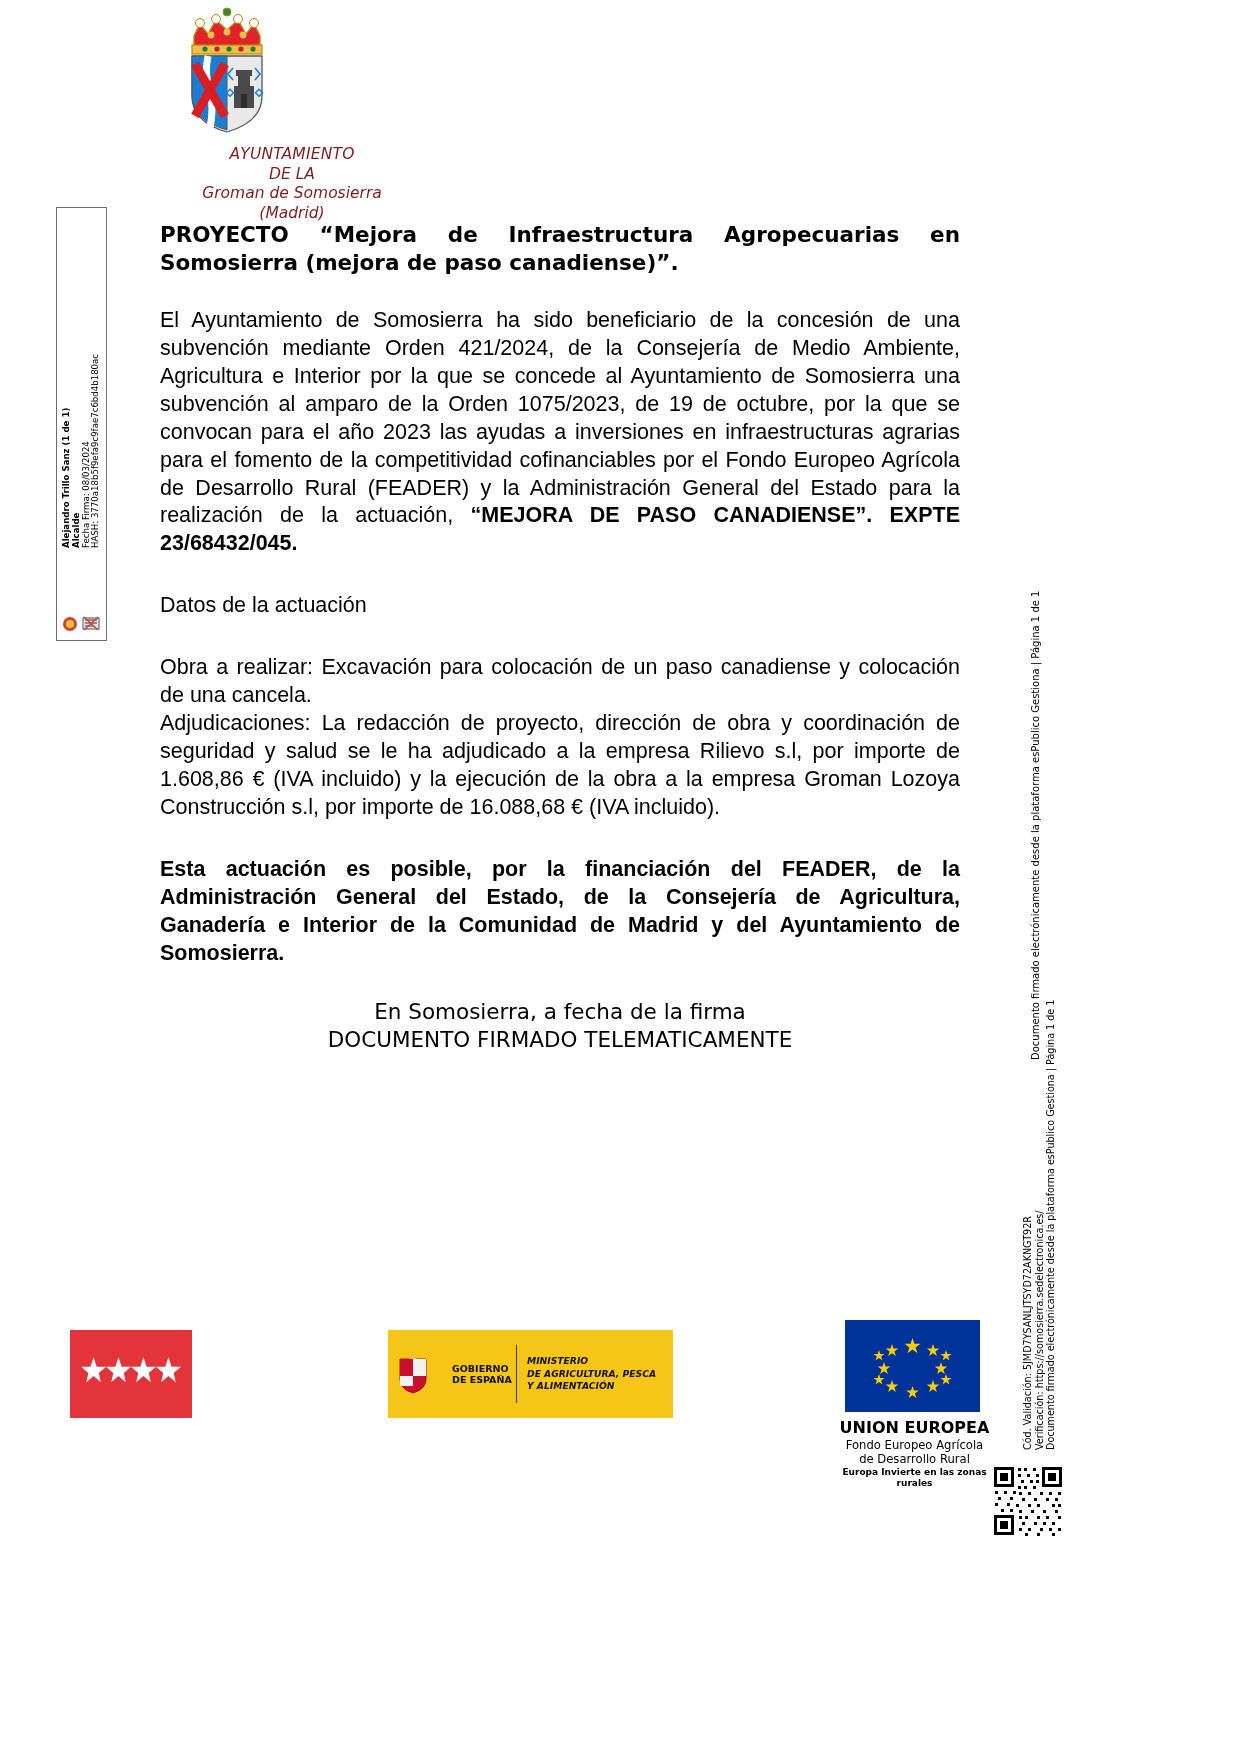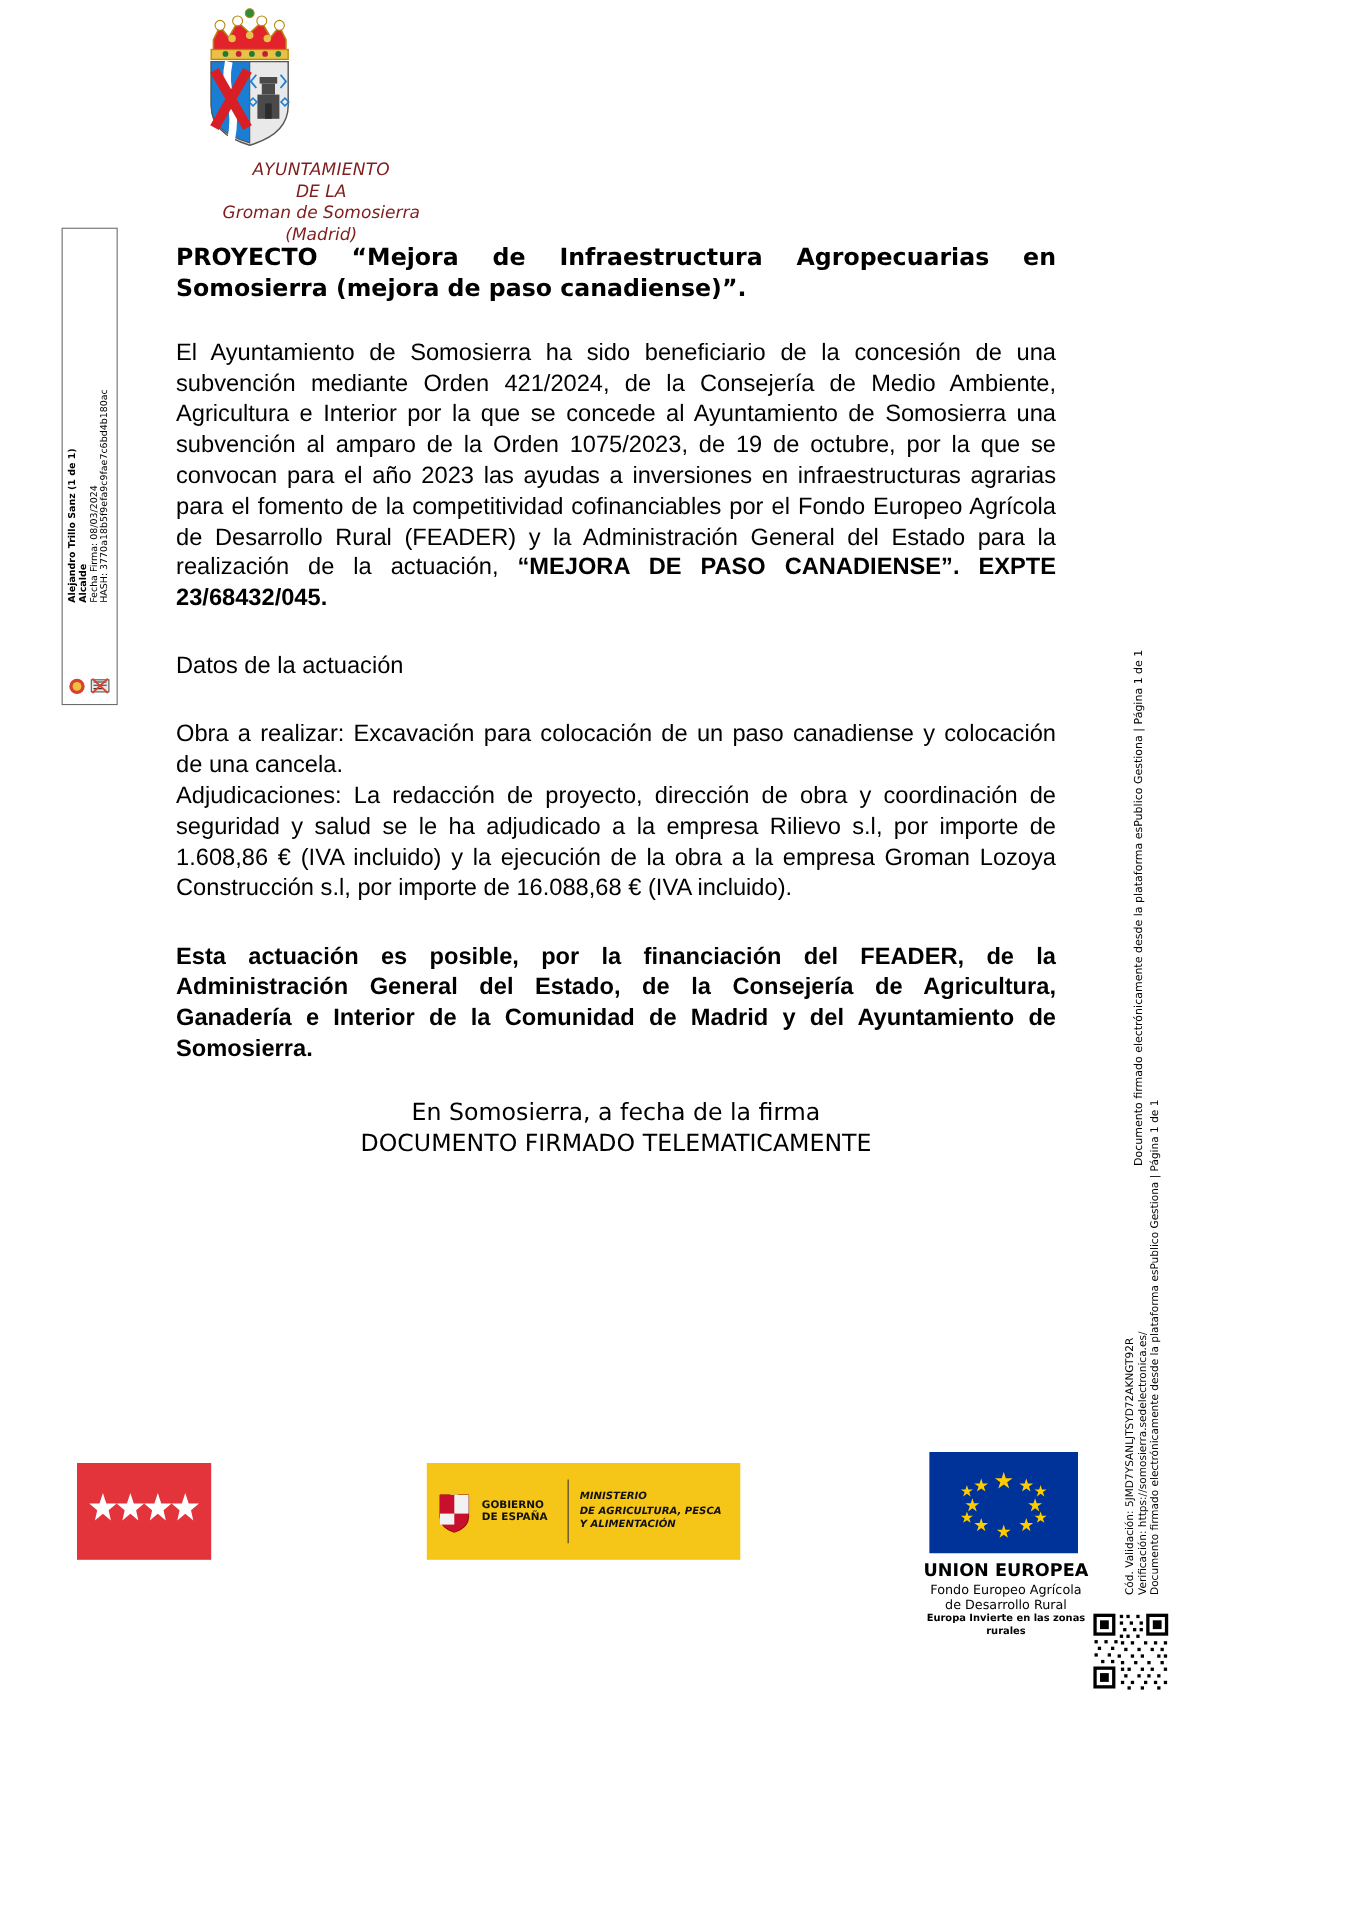--- a/index.html
+++ b/index.html
@@ -89,21 +89,21 @@
     background:#e3343c;
   }
   .logo-madrid .stars{
     position:absolute;inset:0;display:flex;align-items:center;justify-content:center;gap:3px;
   }
   .logo-gob{
     position:absolute;left:388px;top:1330px;width:285px;height:88px;
     background:#f5c518;display:flex;align-items:center;
   }
   .gob-left{
-    width:128px;height:100%;display:flex;align-items:center;gap:8px;padding-left:8px;box-sizing:border-box;
+    width:128px;height:100%;display:flex;align-items:center;gap:22px;padding-left:8px;box-sizing:border-box;
   }
   .gob-shield{width:34px;height:42px;}
   .gob-left-txt{font-size:9.5px;font-weight:bold;line-height:1.2;color:#111;}
   .gob-div{width:1px;height:58px;background:#3a3a3a;}
   .gob-right-txt{font-size:9.2px;font-weight:bold;line-height:1.35;color:#111;padding-left:10px;font-style:italic;}
   .logo-eu{
     position:absolute;left:845px;top:1320px;width:135px;height:92px;
     background:#003399;
   }
   .eu-caption{

